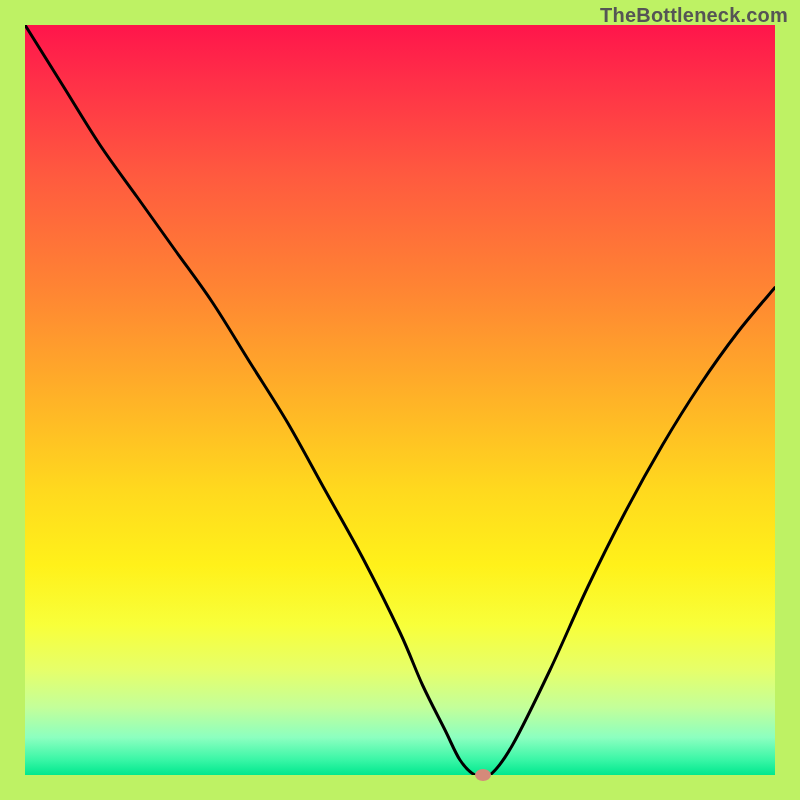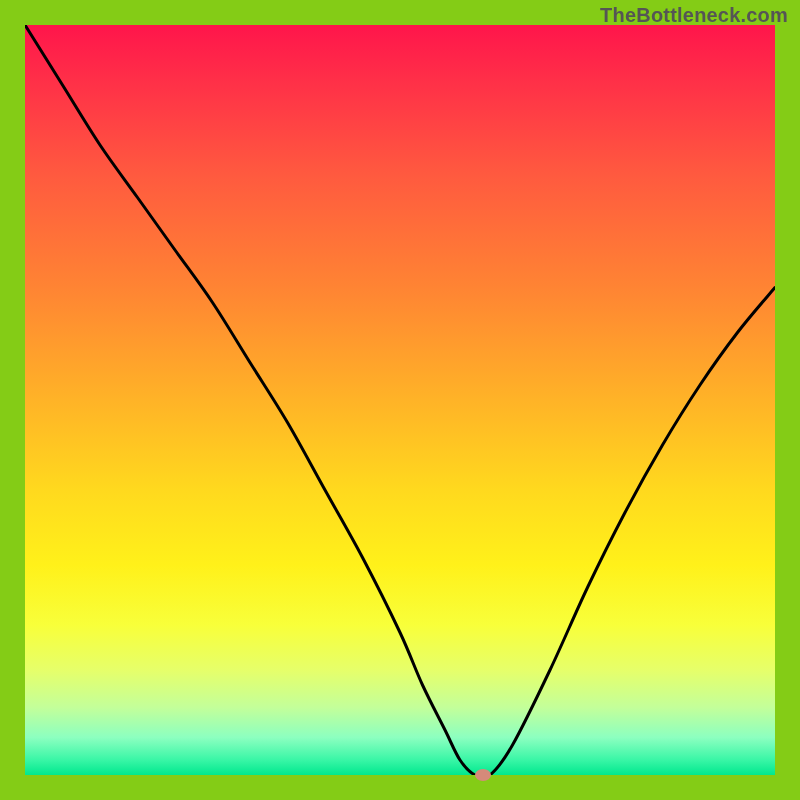--- a/index.html
+++ b/index.html
@@ -9,21 +9,21 @@
     height: 800px;
     background: #000;
     overflow: hidden;
   }
   .frame {
     position: absolute;
     top: 0;
     left: 0;
     width: 800px;
     height: 800px;
-    background: #84cc16;
+    background: #bef264;
     text-align: right;
   }
   .watermark {
     position: absolute;
     top: 4px;
     right: 12px;
     font-family: Arial, Helvetica, sans-serif;
     font-size: 20px;
     font-weight: 600;
     color: #555;

